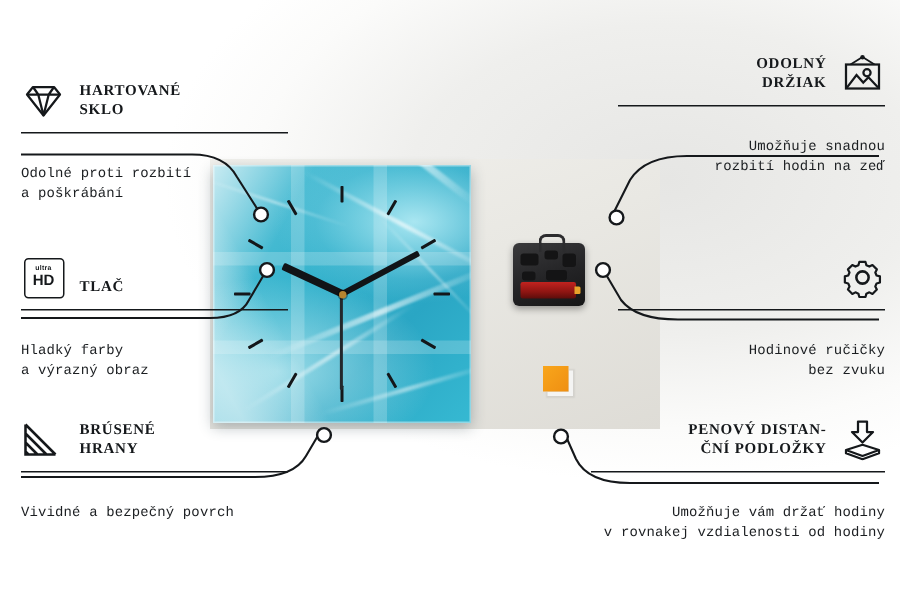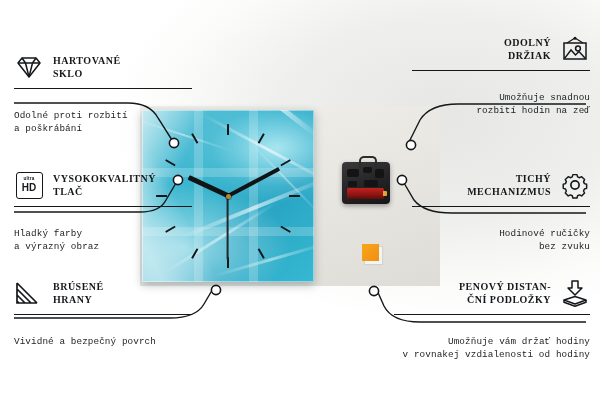--- a/index.html
+++ b/index.html
@@ -332,21 +332,21 @@
 
   <div class="feature left" style="top:168px;">
     <div class="f-head">
       <span class="f-icon">
         <span class="hd-badge">
           <span class="hd-ultra">ultra</span>
           <span class="hd-hd">HD</span>
         </span>
       </span>
       <span class="f-title">
-        <span>VYSOKOKVALITNÝ</span><br>
+        <br>
         <span>TLAČ</span>
       </span>
     </div>
     <div class="f-rule"></div>
     <div class="f-desc">
       <span>Hladký farby</span><br>
       <span>a výrazný obraz</span>
     </div>
   </div>
 
@@ -392,24 +392,20 @@
   </div>
 
   <div class="feature right" style="top:168px;">
     <div class="f-head">
       <span class="f-icon">
         <svg width="28" height="28" viewBox="0 0 28 28" fill="none" stroke="#15181b" stroke-width="1.7" stroke-linejoin="round">
           <path d="M11.6 2.6 h4.8 l.7 2.6 2.3 1 2.4-1.2 3.4 3.4 -1.2 2.4 1 2.3 2.6.7 v4.8 l-2.6.7 -1 2.3 1.2 2.4 -3.4 3.4 -2.4-1.2 -2.3 1 -.7 2.6 h-4.8 l-.7-2.6 -2.3-1 -2.4 1.2 -3.4-3.4 1.2-2.4 -1-2.3 -2.6-.7 v-4.8 l2.6-.7 1-2.3 -1.2-2.4 3.4-3.4 2.4 1.2 2.3-1 z" transform="scale(0.86) translate(2.2,1.6)"></path>
           <circle cx="14" cy="14" r="4.1"></circle>
         </svg>
       </span>
-      <span class="f-title">
-        <span>TICHÝ</span><br>
-        <span>MECHANIZMUS</span>
-      </span>
     </div>
     <div class="f-rule"></div>
     <div class="f-desc">
       <span>Hodinové ručičky</span><br>
       <span>bez zvuku</span>
     </div>
   </div>
 
   <div class="feature right" style="top:276px; width:196px;">
     <div class="f-head">

